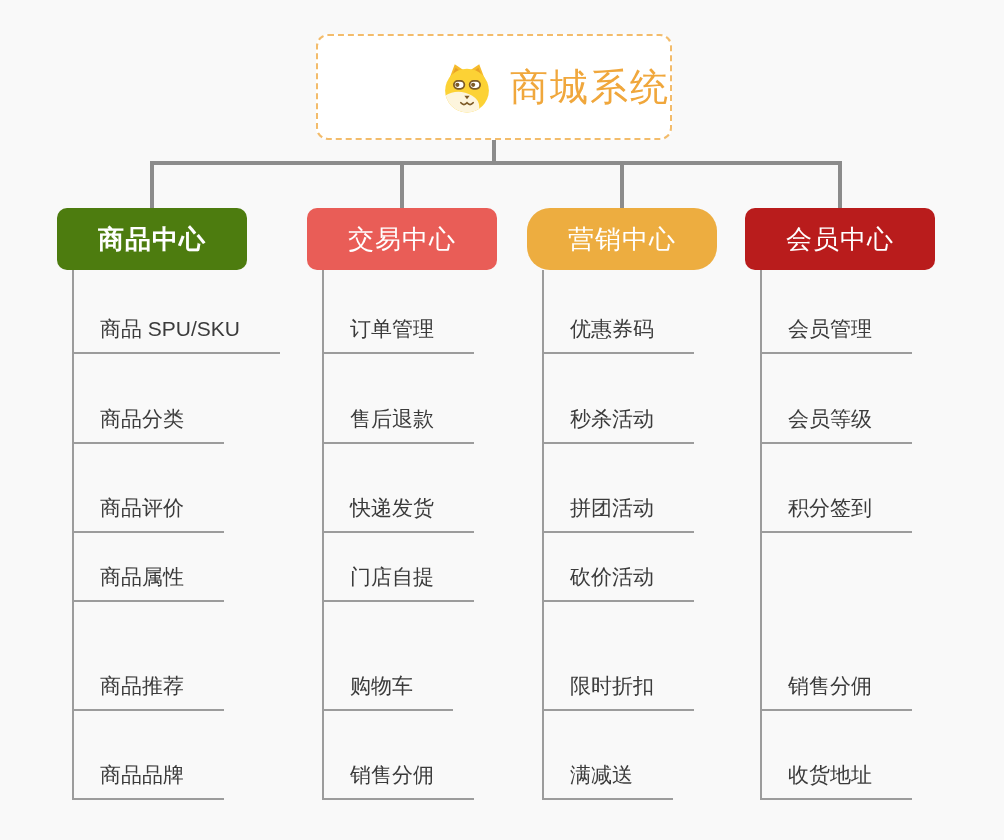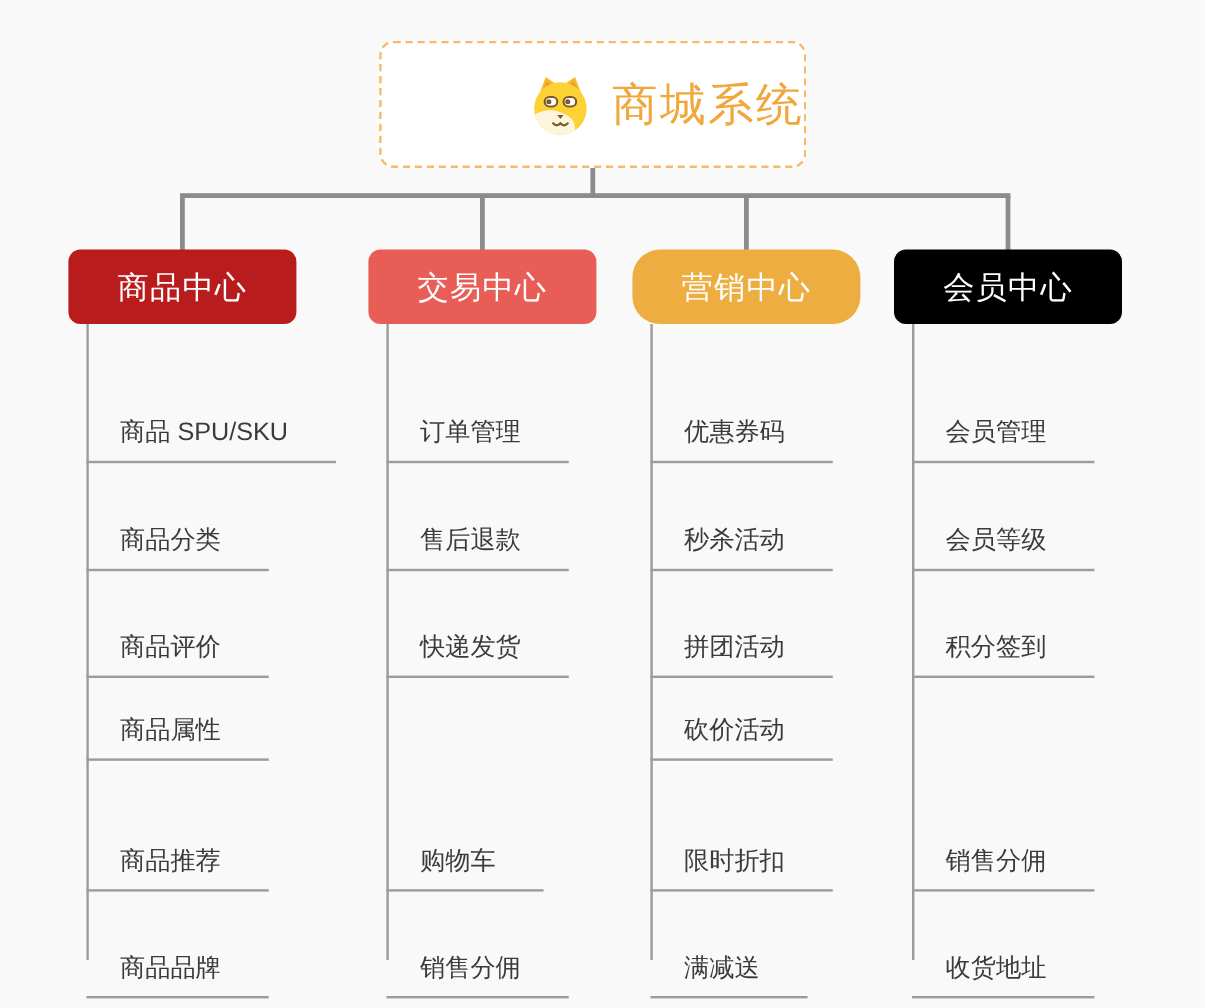--- a/index.html
+++ b/index.html
@@ -83,21 +83,20 @@
   .leaf {
     position: absolute;
     left: 15px;
     padding: 0 40px 8px 28px;
     border-bottom: 2px solid #9c9c9c;
     font-size: 21px;
     line-height: 30px;
     color: #3b3b3b;
     white-space: nowrap;
     cursor: pointer;
-    margin-top: 32px;
   }
   .leaf-r1 { top: 106px; }
   .leaf-r2 { top: 196px; }
   .leaf-r3 { top: 285px; }
   .leaf-r4 { top: 354px; }
   .leaf-r5 { top: 463px; }
   .leaf-r6 { top: 552px; }
 </style>
 </head>
 <body>
@@ -139,53 +138,54 @@
         <circle cx="39" cy="29.5" r="2.4" fill="#7d5a26"></circle>
 
         <path d="M29,42 h6 l-3,4 z" fill="#7d5a26"></path>
         <path d="M25,50 Q28.5,54 32,50 Q35.5,54 39,50" fill="none" stroke="#7d5a26" stroke-width="2" stroke-linecap="round"></path>
       </svg>
     </span>
     <span class="root-label" style="color: rgb(240, 167, 60);">商城系统</span>
   </div>
 
   <div class="column col-1">
-    <div class="branch-node" style="background-color: #b91c1c;">商品中心</div>
+    <div class="branch-node" style="background-color: #4d7c0f; font-weight: bold;">商品中心</div>
     <div class="spine"></div>
     <div class="leaf leaf-r1">商品 SPU/SKU</div>
     <div class="leaf leaf-r2">商品分类</div>
     <div class="leaf leaf-r3">商品评价</div>
     <div class="leaf leaf-r4">商品属性</div>
     <div class="leaf leaf-r6">商品品牌</div>
     <div class="leaf leaf-r5">商品推荐</div>
   </div>
 
   <div class="column col-2">
     <div class="branch-node" style="background-color: rgb(233, 93, 87);">交易中心</div>
     <div class="spine"></div>
     <div class="leaf leaf-r1">订单管理</div>
     <div class="leaf leaf-r2">售后退款</div>
     <div class="leaf leaf-r3">快递发货</div>
+    <div class="leaf leaf-r4">门店自提</div>
     <div class="leaf leaf-r5">购物车</div>
     <div class="leaf leaf-r6">销售分佣</div>
   </div>
 
   <div class="column col-3">
     <div class="branch-node" style="background-color: rgb(237, 173, 64); border-radius: 23px;">营销中心</div>
     <div class="spine"></div>
     <div class="leaf leaf-r1">优惠券码</div>
     <div class="leaf leaf-r2">秒杀活动</div>
     <div class="leaf leaf-r3">拼团活动</div>
     <div class="leaf leaf-r4">砍价活动</div>
     <div class="leaf leaf-r5">限时折扣</div>
     <div class="leaf leaf-r6">满减送</div>
   </div>
 
   <div class="column col-4">
-    <div class="branch-node" style="background-color: #000000;">会员中心</div>
+    <div class="branch-node" style="background-color: #b91c1c;">会员中心</div>
     <div class="spine"></div>
     <div class="leaf leaf-r1">会员管理</div>
     <div class="leaf leaf-r2">会员等级</div>
     <div class="leaf leaf-r3">积分签到</div>
     <div class="leaf leaf-r5">销售分佣</div>
     <div class="leaf leaf-r6">收货地址</div>
   </div>
 
 </div>
 

